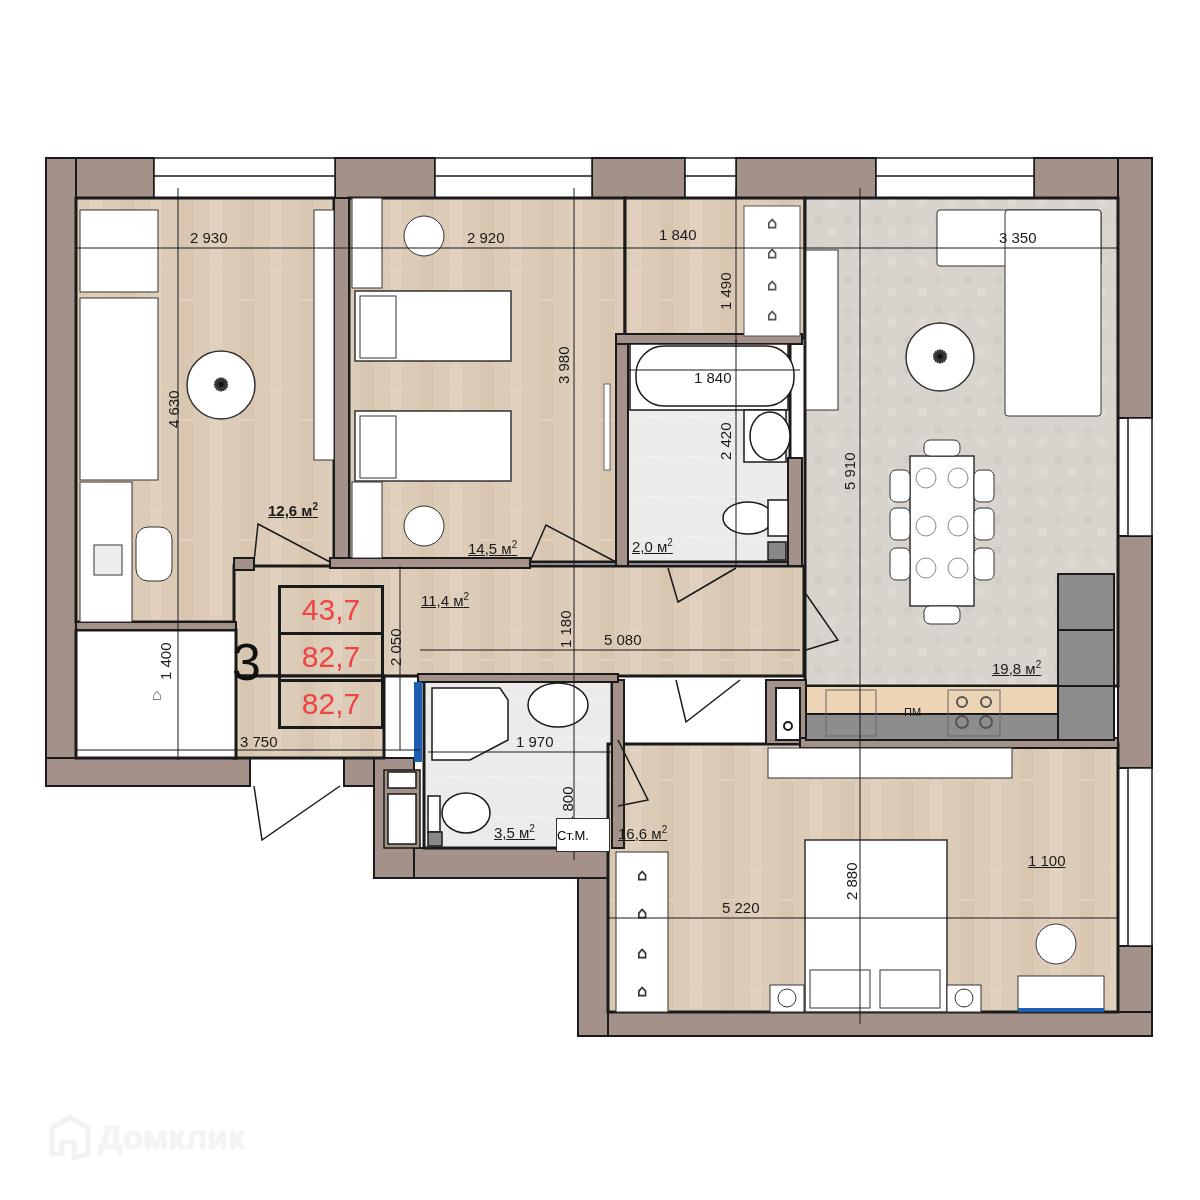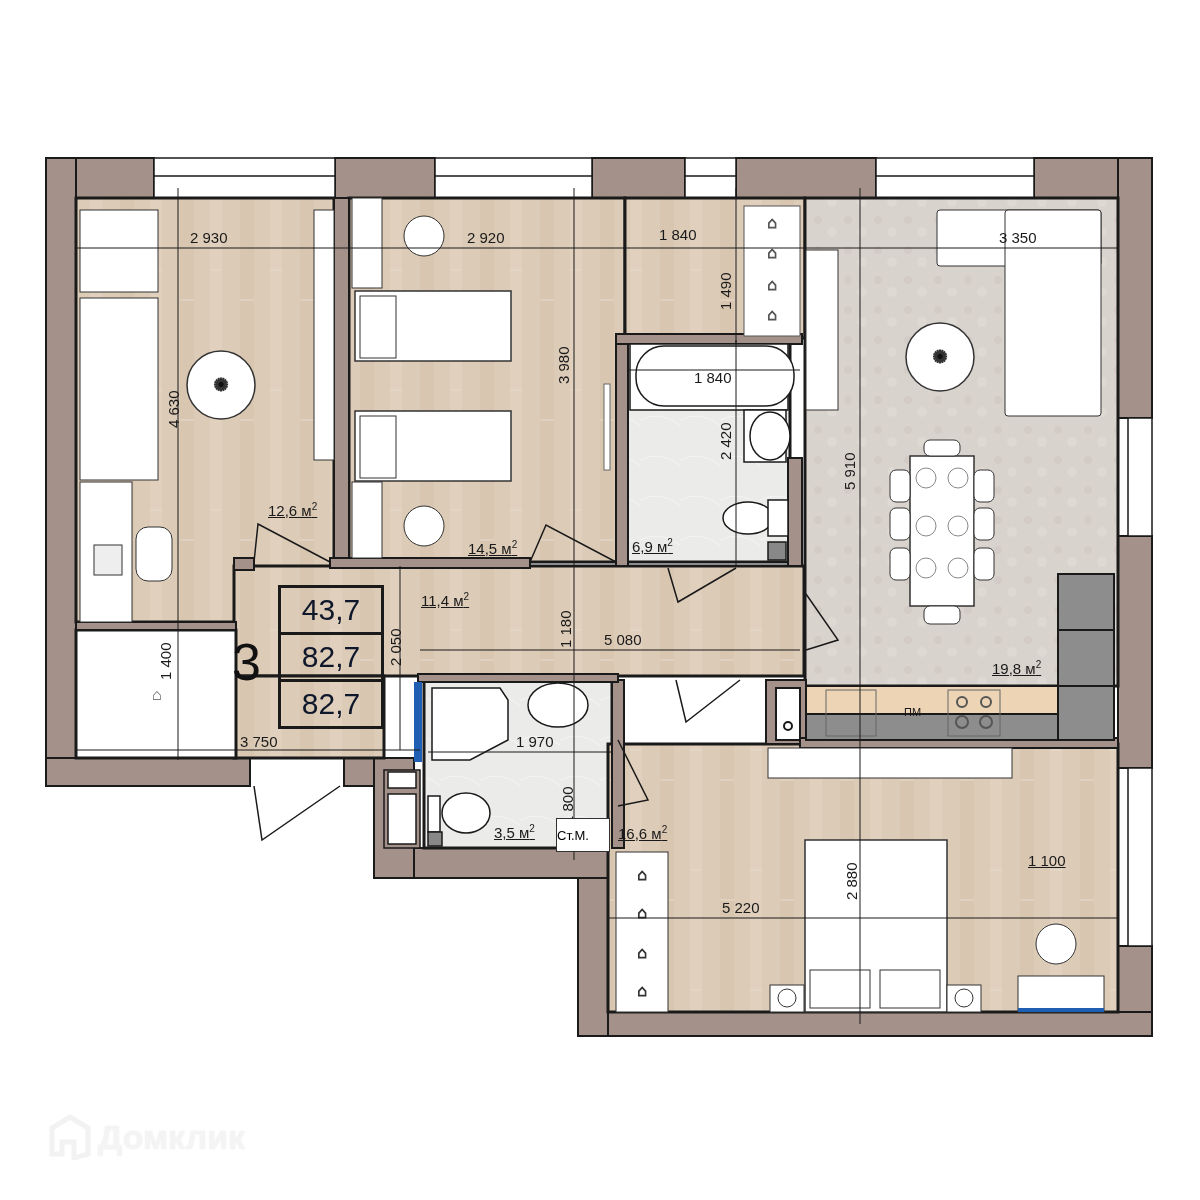--- a/index.html
+++ b/index.html
@@ -4,21 +4,21 @@
 <style>
   html, body { margin:0; padding:0; background:#ffffff; }
   body { width:1200px; height:1200px; position:relative; overflow:hidden; font-family:"Liberation Sans", sans-serif; }
   #plan { position:absolute; left:0; top:0; width:1200px; height:1200px; }
   .lbl { position:absolute; color:#1a1a1a; font-family:"Liberation Sans", sans-serif; white-space:nowrap; line-height:1; }
   .dim { font-size:15px; }
   .dimv { font-size:15px; transform-origin:left top; transform:rotate(-90deg); }
   .area { font-size:15px; text-decoration:underline; }
   .area sup { font-size:10px; vertical-align:6px; }
   .summary { position:absolute; left:278px; top:585px; width:100px; border:3px solid #1a1a1a; background:transparent; }
-  .summary div { height:44px; border-bottom:3px solid #1a1a1a; font-size:30px; text-align:center; line-height:44px; color:#0f172a; }
+  .summary div { height:44px; border-bottom:3px solid #1a1a1a; font-size:30px; text-align:center; line-height:44px; color:#ef4444; }
   .summary div:last-child { border-bottom:none; }
   .rooms-count { position:absolute; left:232px; top:636px; font-size:52px; color:#111; line-height:1; }
   .smallbox { position:absolute; left:556px; top:818px; width:52px; height:32px; background:#fff; border:1.5px solid #333; font-size:13px; display:flex; align-items:center; justify-content:flex-start; }
   .watermark { position:absolute; left:48px; top:1114px; display:flex; align-items:center; gap:6px; color:#f4f4f4; font-size:34px; font-weight:bold; text-shadow:0 0 2px rgba(0,0,0,0.08); }
 </style>
 </head>
 <body>
 
 <svg id="plan" viewBox="0 0 1200 1200" xmlns="http://www.w3.org/2000/svg">
   <defs>
@@ -235,23 +235,23 @@
     <line x1="736" y1="340" x2="736" y2="566"></line>
     <line x1="860" y1="188" x2="860" y2="1024"></line>
     <line x1="76" y1="750" x2="420" y2="750"></line>
     <line x1="400" y1="566" x2="400" y2="750"></line>
     <line x1="420" y1="650" x2="800" y2="650"></line>
     <line x1="428" y1="752" x2="612" y2="752"></line>
     <line x1="608" y1="918" x2="1118" y2="918"></line>
   </g>
 </svg>
 
-<div class="lbl area" style="left:268px;top:502px;"><span>12,6 м</span><sup>2</sup></div>
+<div class="lbl area" style="left:268px;top:502px;font-weight:bold;"><span>12,6 м</span><sup>2</sup></div>
 <div class="lbl area" style="left:468px;top:540px;"><span>14,5 м</span><sup>2</sup></div>
-<div class="lbl area" style="left:632px;top:538px;"><span>6,9 м</span><sup>2</sup></div>
+<div class="lbl area" style="left:632px;top:538px;"><span>2,0 м</span><sup>2</sup></div>
 <div class="lbl area" style="left:992px;top:660px;"><span>19,8 м</span><sup>2</sup></div>
 <div class="lbl area" style="left:421px;top:592px;"><span>11,4 м</span><sup>2</sup></div>
 <div class="lbl area" style="left:494px;top:824px;"><span>3,5 м</span><sup>2</sup></div>
 <div class="lbl area" style="left:618px;top:825px;"><span>16,6 м</span><sup>2</sup></div>
 
 <div class="lbl dim" style="left:190px;top:230px;">2 930</div>
 <div class="lbl dim" style="left:467px;top:230px;">2 920</div>
 <div class="lbl dim" style="left:659px;top:227px;">1 840</div>
 <div class="lbl dim" style="left:955px;top:230px;margin-left:44px;">3 350</div>
 <div class="lbl dim" style="left:694px;top:370px;">1 840</div>

